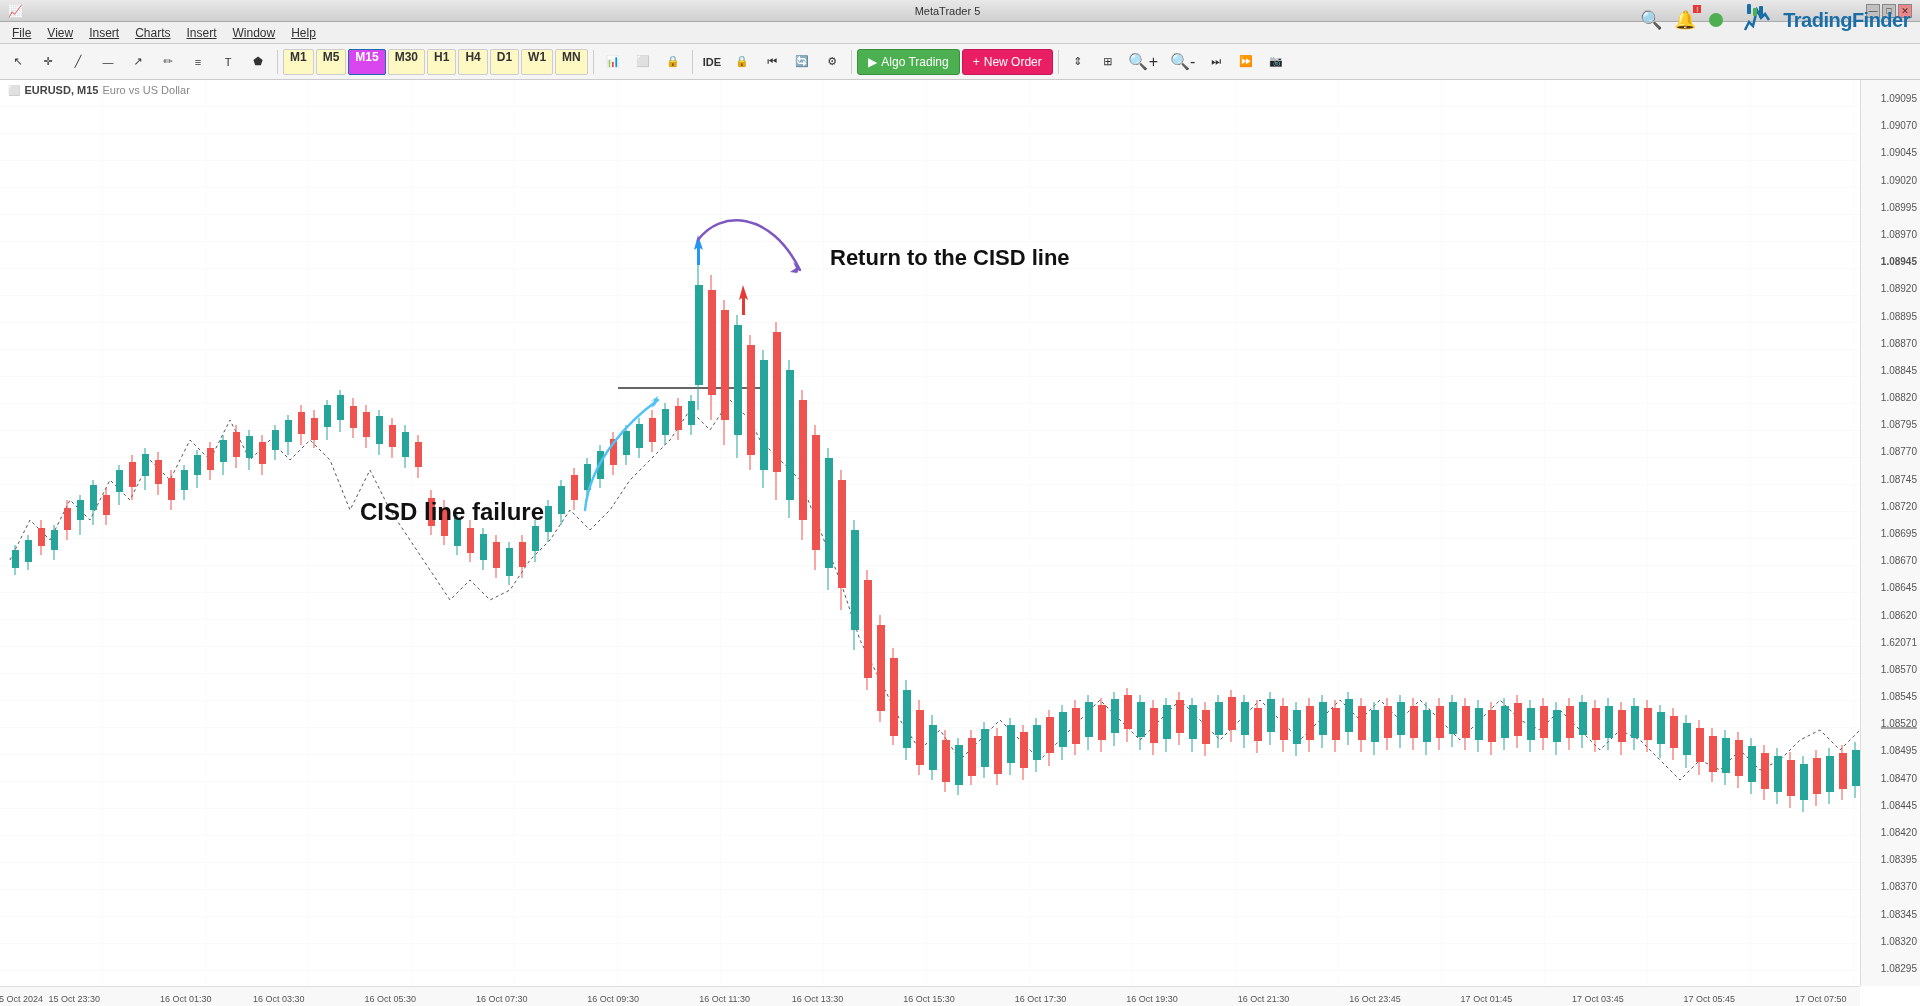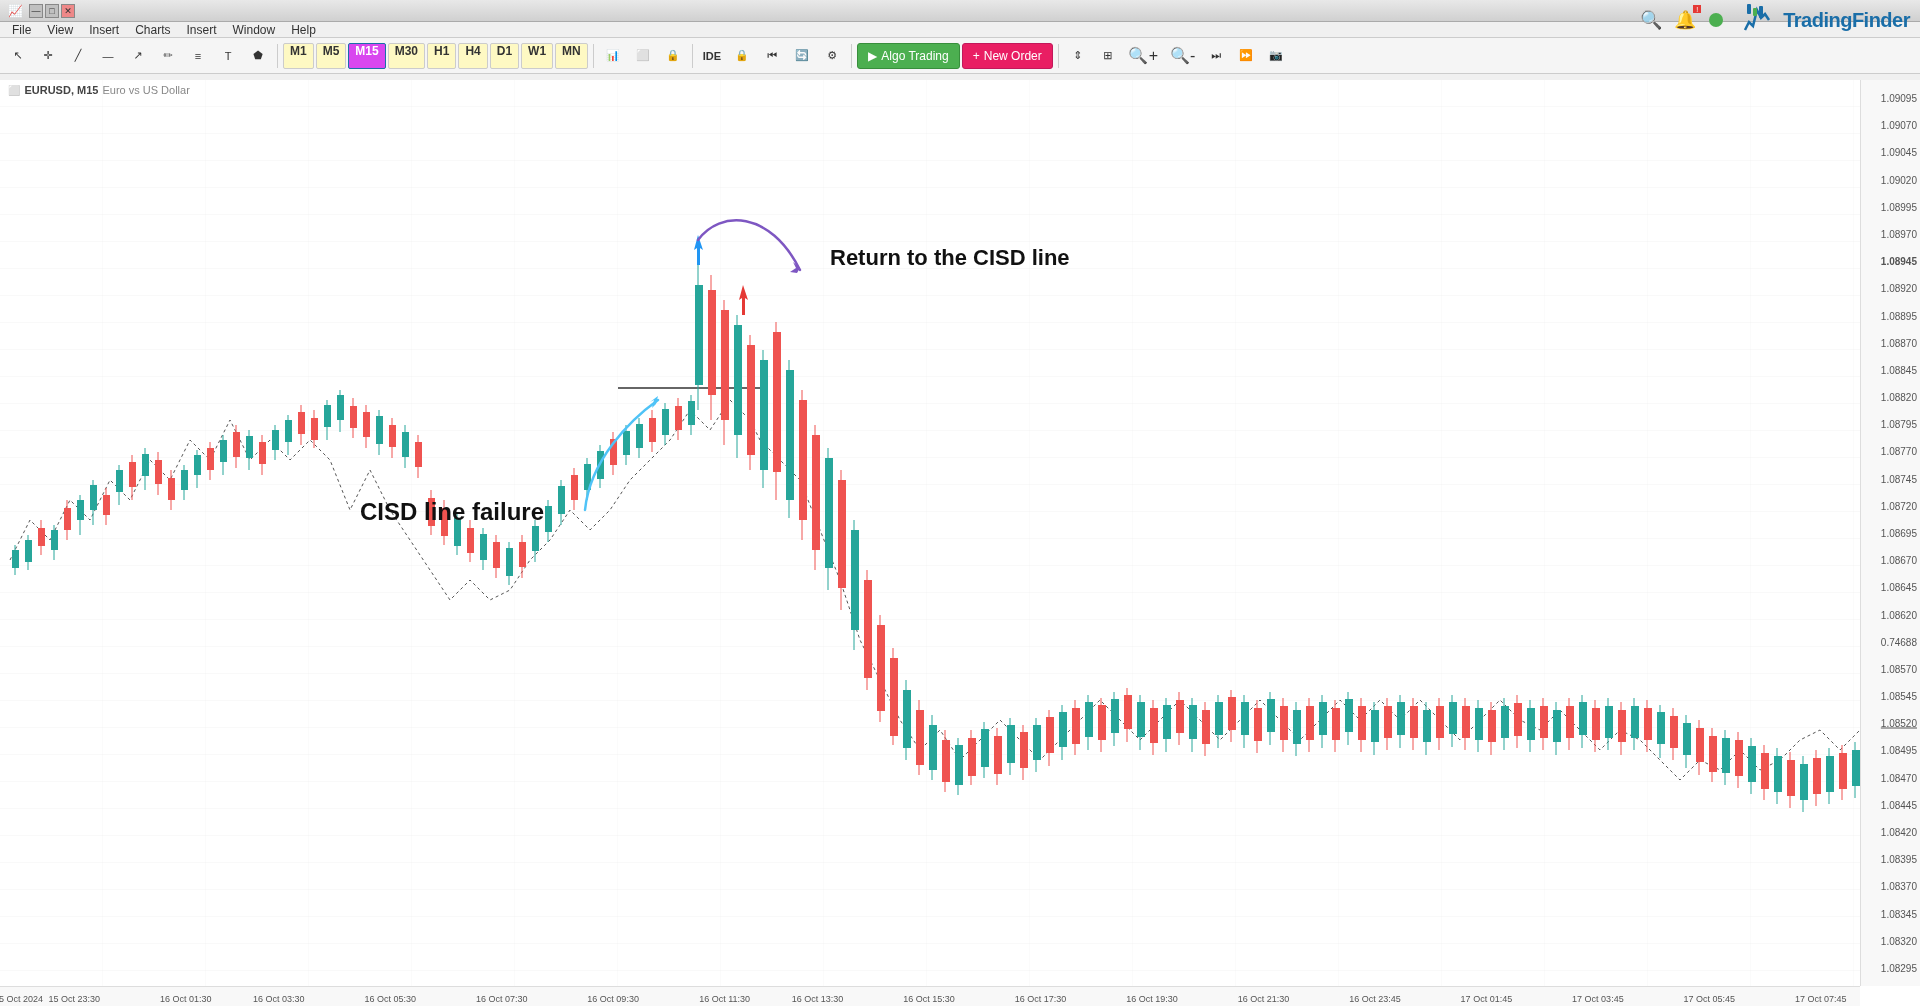--- a/index.html
+++ b/index.html
@@ -22,28 +22,29 @@
       width: 14px; height: 14px;
       display: flex; align-items: center; justify-content: center;
       background: #c0c0c0;
       border: 1px solid #888;
       font-size: 9px;
       cursor: pointer;
     }
 
     
     #menu-bar {
-      height: 16px;
+      height: 22px;
       background: #f0f0f0;
       border-bottom: 1px solid #ccc;
       display: flex;
       align-items: center;
       padding: 0 4px;
       font-size: 12px;
       color: #333;
+      text-decoration: underline;
     }
     .menu-item {
       padding: 2px 8px;
       cursor: pointer;
       height: 100%;
       display: flex;
       align-items: center;
     }
 
     
@@ -153,20 +154,21 @@
       height: 20px;
       background: #f8f8f8;
       border-top: 1px solid #ddd;
     }
   </style>
 </head>
 <body>
 
 <div id="title-bar">
   <span style="margin-right:6px; font-size:12px;">📈</span>
+  <span class="title-text">MetaTrader 5</span>
   <div class="win-controls">
     <div class="win-btn">—</div>
     <div class="win-btn">□</div>
     <div class="win-btn" style="background:#e88;">✕</div>
   </div>
 </div>
 
 <div id="menu-bar">
 <div class="menu-item">File</div>
     <div class="menu-item">View</div>
@@ -801,21 +803,21 @@
     <div style="position: absolute; right: 3px; top: 32%; font-size: 10px; color: rgb(85, 85, 85); transform: translateY(-50%); white-space: nowrap;">1.08845</div>
     <div style="position: absolute; right: 3px; top: 35%; font-size: 10px; color: rgb(85, 85, 85); transform: translateY(-50%); white-space: nowrap;">1.08820</div>
     <div style="position: absolute; right: 3px; top: 38%; font-size: 10px; color: rgb(85, 85, 85); transform: translateY(-50%); white-space: nowrap;">1.08795</div>
     <div style="position: absolute; right: 3px; top: 41%; font-size: 10px; color: rgb(85, 85, 85); transform: translateY(-50%); white-space: nowrap;">1.08770</div>
     <div style="position: absolute; right: 3px; top: 44%; font-size: 10px; color: rgb(85, 85, 85); transform: translateY(-50%); white-space: nowrap;">1.08745</div>
     <div style="position: absolute; right: 3px; top: 47%; font-size: 10px; color: rgb(85, 85, 85); transform: translateY(-50%); white-space: nowrap;">1.08720</div>
     <div style="position: absolute; right: 3px; top: 50%; font-size: 10px; color: rgb(85, 85, 85); transform: translateY(-50%); white-space: nowrap;">1.08695</div>
     <div style="position: absolute; right: 3px; top: 53%; font-size: 10px; color: rgb(85, 85, 85); transform: translateY(-50%); white-space: nowrap;">1.08670</div>
     <div style="position: absolute; right: 3px; top: 56%; font-size: 10px; color: rgb(85, 85, 85); transform: translateY(-50%); white-space: nowrap;">1.08645</div>
     <div style="position: absolute; right: 3px; top: 59%; font-size: 10px; color: rgb(85, 85, 85); transform: translateY(-50%); white-space: nowrap;">1.08620</div>
-    <div style="position: absolute; right: 3px; top: 62%; font-size: 10px; color: rgb(85, 85, 85); transform: translateY(-50%); white-space: nowrap;">0.74688</div>
+    <div style="position: absolute; right: 3px; top: 62%; font-size: 10px; color: rgb(85, 85, 85); transform: translateY(-50%); white-space: nowrap;">1.62071</div>
     <div style="position: absolute; right: 3px; top: 65%; font-size: 10px; color: rgb(85, 85, 85); transform: translateY(-50%); white-space: nowrap;">1.08570</div>
     <div style="position: absolute; right: 3px; top: 68%; font-size: 10px; color: rgb(85, 85, 85); transform: translateY(-50%); white-space: nowrap;">1.08545</div>
     <div style="position: absolute; right: 3px; top: 71%; font-size: 10px; color: rgb(85, 85, 85); transform: translateY(-50%); white-space: nowrap; text-decoration: underline;">1.08520</div>
     <div style="position: absolute; right: 3px; top: 74%; font-size: 10px; color: rgb(85, 85, 85); transform: translateY(-50%); white-space: nowrap;">1.08495</div>
     <div style="position: absolute; right: 3px; top: 77%; font-size: 10px; color: rgb(85, 85, 85); transform: translateY(-50%); white-space: nowrap;">1.08470</div>
     <div style="position: absolute; right: 3px; top: 80%; font-size: 10px; color: rgb(85, 85, 85); transform: translateY(-50%); white-space: nowrap;">1.08445</div>
     <div style="position: absolute; right: 3px; top: 83%; font-size: 10px; color: rgb(85, 85, 85); transform: translateY(-50%); white-space: nowrap;">1.08420</div>
     <div style="position: absolute; right: 3px; top: 86%; font-size: 10px; color: rgb(85, 85, 85); transform: translateY(-50%); white-space: nowrap;">1.08395</div>
     <div style="position: absolute; right: 3px; top: 89%; font-size: 10px; color: rgb(85, 85, 85); transform: translateY(-50%); white-space: nowrap;">1.08370</div>
     <div style="position: absolute; right: 3px; top: 92%; font-size: 10px; color: rgb(85, 85, 85); transform: translateY(-50%); white-space: nowrap;">1.08345</div>
@@ -834,14 +836,14 @@
     <div style="position: absolute; left: 39%; bottom: 2px; font-size: 9px; color: rgb(85, 85, 85); transform: translateX(-50%); white-space: nowrap;">16 Oct 11:30</div>
     <div style="position: absolute; left: 44%; bottom: 2px; font-size: 9px; color: rgb(85, 85, 85); transform: translateX(-50%); white-space: nowrap;">16 Oct 13:30</div>
     <div style="position: absolute; left: 50%; bottom: 2px; font-size: 9px; color: rgb(85, 85, 85); transform: translateX(-50%); white-space: nowrap;">16 Oct 15:30</div>
     <div style="position: absolute; left: 56%; bottom: 2px; font-size: 9px; color: rgb(85, 85, 85); transform: translateX(-50%); white-space: nowrap;">16 Oct 17:30</div>
     <div style="position: absolute; left: 62%; bottom: 2px; font-size: 9px; color: rgb(85, 85, 85); transform: translateX(-50%); white-space: nowrap;">16 Oct 19:30</div>
     <div style="position: absolute; left: 68%; bottom: 2px; font-size: 9px; color: rgb(85, 85, 85); transform: translateX(-50%); white-space: nowrap;">16 Oct 21:30</div>
     <div style="position: absolute; left: 74%; bottom: 2px; font-size: 9px; color: rgb(85, 85, 85); transform: translateX(-50%); white-space: nowrap;">16 Oct 23:45</div>
     <div style="position: absolute; left: 80%; bottom: 2px; font-size: 9px; color: rgb(85, 85, 85); transform: translateX(-50%); white-space: nowrap;">17 Oct 01:45</div>
     <div style="position: absolute; left: 86%; bottom: 2px; font-size: 9px; color: rgb(85, 85, 85); transform: translateX(-50%); white-space: nowrap;">17 Oct 03:45</div>
     <div style="position: absolute; left: 92%; bottom: 2px; font-size: 9px; color: rgb(85, 85, 85); transform: translateX(-50%); white-space: nowrap;">17 Oct 05:45</div>
-    <div style="position: absolute; left: 98%; bottom: 2px; font-size: 9px; color: rgb(85, 85, 85); transform: translateX(-50%); white-space: nowrap;">17 Oct 07:45</div>
+    <div style="position: absolute; left: 98%; bottom: 2px; font-size: 9px; color: rgb(85, 85, 85); transform: translateX(-50%); white-space: nowrap;">17 Oct 07:50</div>
   </div>
 
 </body></html>

